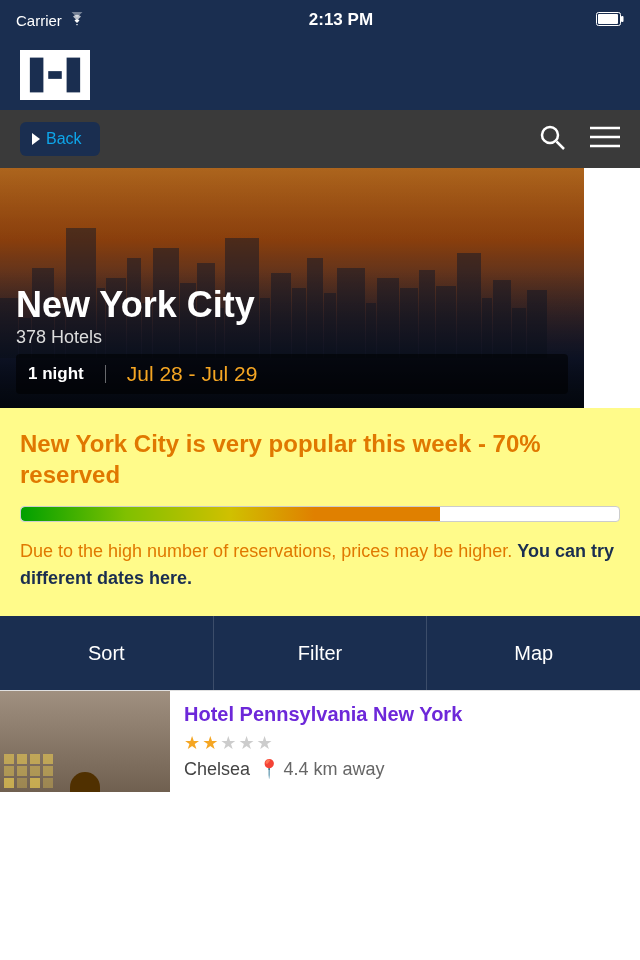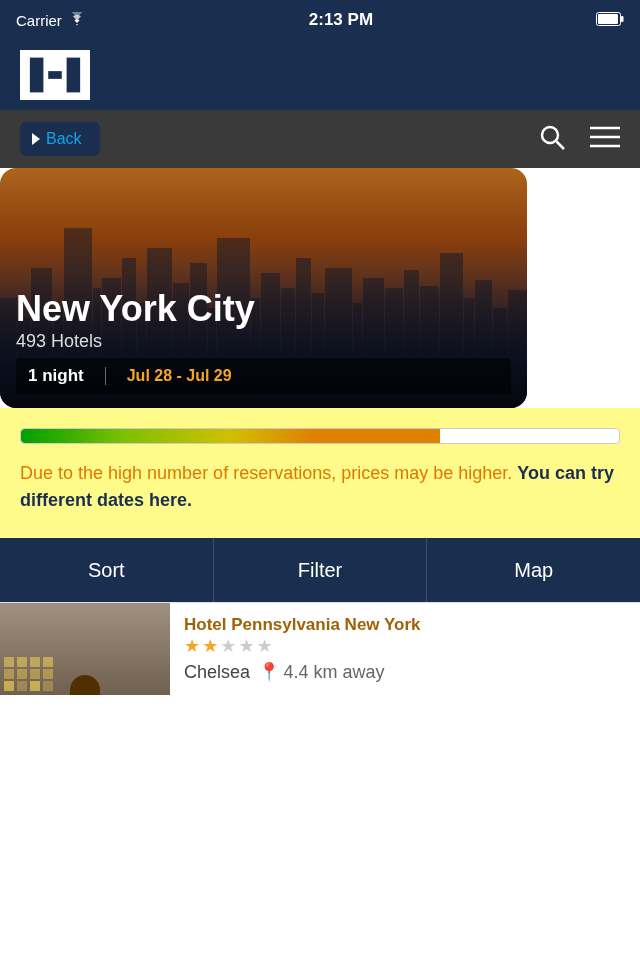--- a/index.html
+++ b/index.html
@@ -72,26 +72,25 @@
       justify-content: center;
       font-size: 36px;
       font-weight: 900;
       color: #1a2e50;
       letter-spacing: -4px;
       padding: 4px 6px;
     }
 
     
     .hero {
-      width: 527px;
+      width: 584px;
       height: 240px;
       background: linear-gradient(to bottom, #c07020 0%, #b05010 30%, #203060 80%, #102040 100%);
       position: relative;
       overflow: hidden;
-      border-radius: 16px;
     }
     .hero-overlay {
       position: absolute;
       inset: 0;
       background: linear-gradient(to bottom, rgba(0,0,0,0.1) 0%, rgba(0,0,0,0.5) 100%);
     }
     .hero-text {
       position: absolute;
       bottom: 0;
       left: 0; right: 0;
@@ -123,22 +122,22 @@
       font-size: 17px;
       font-weight: 700;
     }
     .date-divider {
       width: 1px;
       height: 18px;
       background: rgba(255,255,255,0.4);
     }
     .date-range {
       color: #f5a623;
-      font-size: 16px;
-      font-weight: 700;
+      font-size: 21px;
+      font-weight: 400;
     }
 
     
     .popularity-banner {
       background: #fffb8a;
       padding: 20px 20px 24px;
     }
     .pop-headline {
       color: #e07800;
       font-size: 24px;
@@ -165,21 +164,21 @@
       font-size: 18px;
       line-height: 1.5;
     }
     .pop-body-orange { color: #e07800; }
     .pop-body-blue { color: #1a2e50; font-weight: 700; }
 
     
     .action-bar {
       background: #1a2e50;
       display: flex;
-      height: 64px;
+      height: 74px;
     }
     .action-btn {
       flex: 1;
       background: transparent;
       border: none;
       color: #fff;
       font-size: 20px;
       font-weight: 500;
       cursor: pointer;
       display: flex;
@@ -205,23 +204,24 @@
       overflow: hidden;
     }
     .hotel-info {
       flex: 1;
       padding: 12px 14px;
       display: flex;
       flex-direction: column;
       justify-content: center;
     }
     .hotel-name {
-      font-size: 17px;
+      font-size: 20px;
       font-weight: 700;
-      color: #a16207;
+      color: #6d28d9;
+      margin-bottom: 6px;
     }
     .hotel-stars {
       display: flex;
       gap: 2px;
       margin-bottom: 4px;
     }
     .star { font-size: 18px; }
     .star-filled { color: #f5a623; }
     .star-empty { color: #ccc; }
     .hotel-meta {
@@ -323,30 +323,31 @@
     <div style="background:#101828;width:16px;height:88px;"></div>
     <div style="background:#101828;width:20px;height:72px;"></div>
     <div style="background:#101828;width:24px;height:105px;"></div>
     <div style="background:#101828;width:10px;height:60px;"></div>
     <div style="background:#101828;width:18px;height:78px;"></div>
     <div style="background:#101828;width:14px;height:50px;"></div>
     <div style="background:#101828;width:20px;height:68px;"></div>
   </div>
   <div class="hero-text">
     <div class="city-name">New York City</div>
-    <div class="hotel-count">493 Hotels</div>
+    <div class="hotel-count">378 Hotels</div>
     <div class="date-bar">
       <span class="night-label">1 night</span>
       <div class="date-divider"></div>
       <span class="date-range">Jul 28 - Jul 29</span>
     </div>
   </div>
 </div>
 
 <div class="popularity-banner">
+  <div class="pop-headline">New York City is very popular this week - 70% reserved</div>
   <div class="progress-bar-wrapper">
     <div class="progress-bar-fill" style="width:70%;"></div>
   </div>
   <div class="pop-body">
     <span class="pop-body-orange">Due to the high number of reservations, prices may be higher.</span>
     <span> </span>
     <span class="pop-body-blue" style="cursor:pointer;">You can try different dates here.</span>
   </div>
 </div>
 

